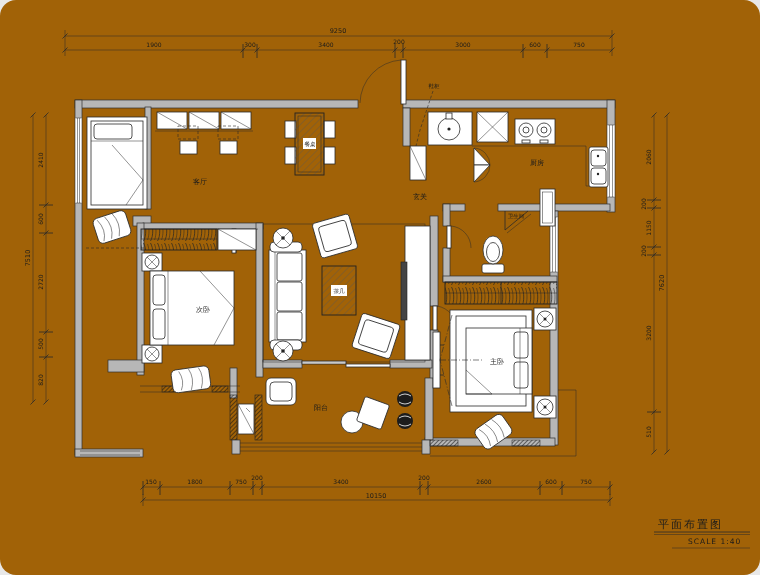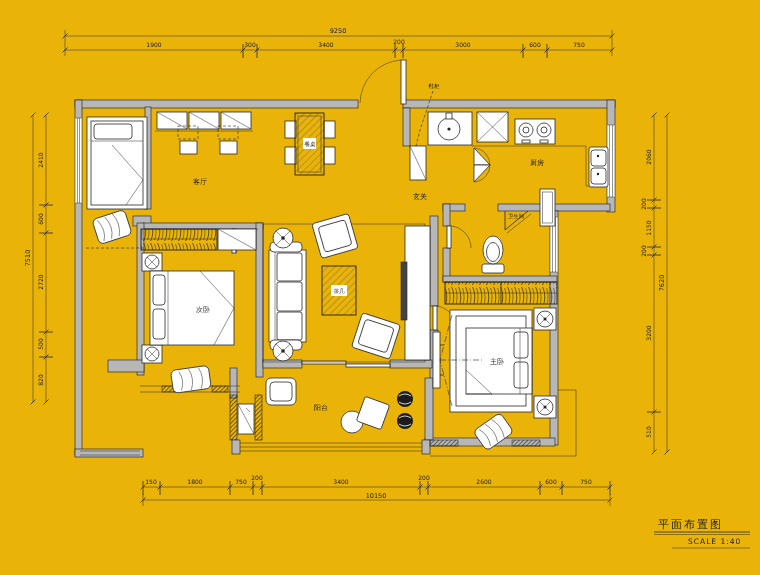--- a/index.html
+++ b/index.html
@@ -1,17 +1,17 @@
 <!DOCTYPE html>
 <html><head>
 <meta charset="utf-8">
 <style>
   html,body{margin:0;padding:0;background:#e8e8e8;}
-  #stage{width:760px;height:575px;background:#eab308;position:relative;margin:0 auto;
-         font-family:"DejaVu Sans","Liberation Sans",sans-serif;}
+  #stage{width:760px;height:575px;background:#a16207;position:relative;margin:0 auto;
+         font-family:"DejaVu Sans","Liberation Sans",sans-serif;border-radius:16px;}
   svg{display:block;}
   text{font-family:"DejaVu Sans","Liberation Sans",sans-serif;fill:#1b1b1b;}
   .dim{font-size:6px;}
   .dimtotal{font-size:6.5px;}
   .room{font-size:7px;}
   .tiny{font-size:5.5px;}
   .title-cn{font-size:11px;letter-spacing:2px;}
   .scale{font-size:7.5px;letter-spacing:1px;}
   .ln{stroke:#2a2a2a;stroke-width:0.8;fill:none;}
   .thin{stroke:#2a2a2a;stroke-width:0.5;fill:none;}

